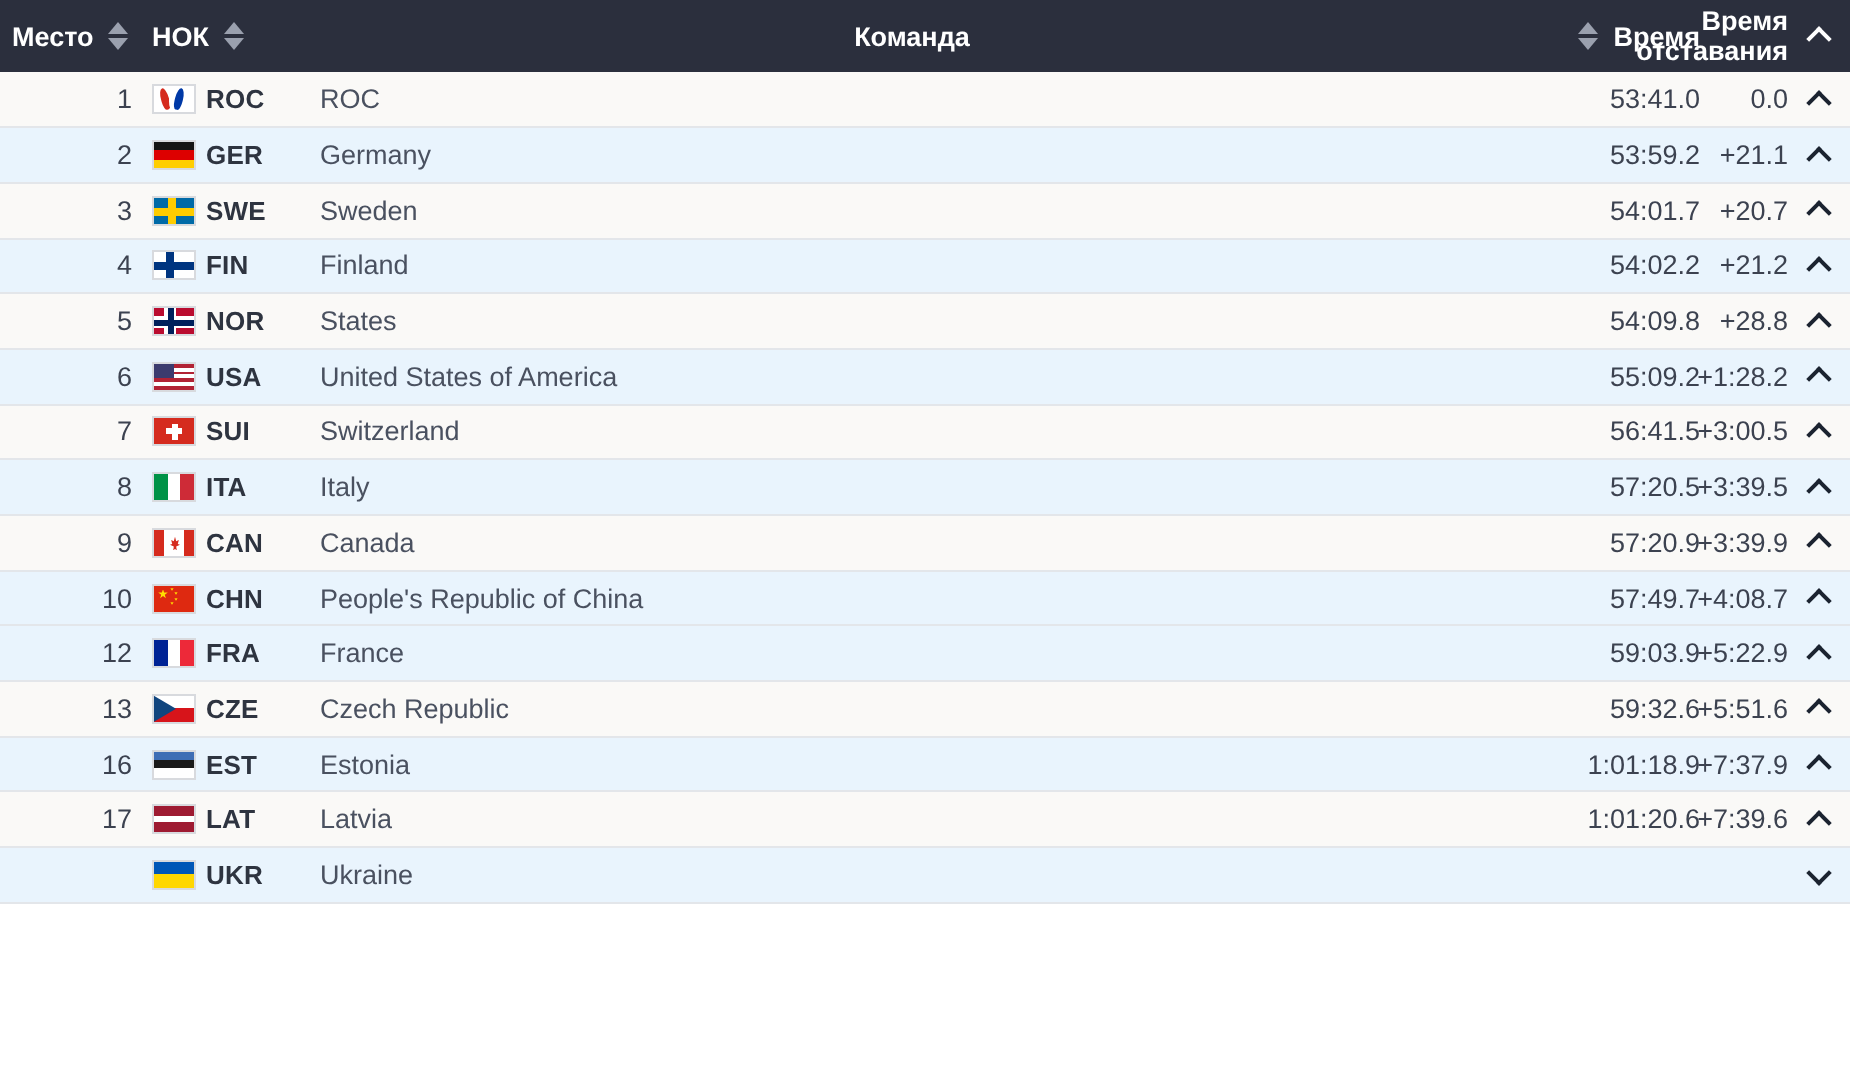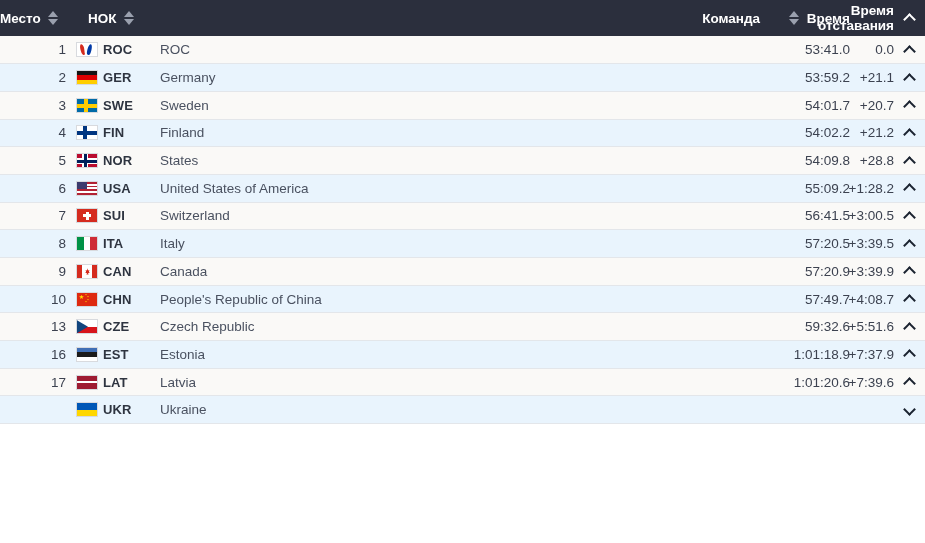--- a/index.html
+++ b/index.html
@@ -36,23 +36,23 @@
     display: flex;
     align-items: center;
     height: 36px;
   }
   .th-rank   { width: 76px; }
   .th-noc    { width: 76px; }
   .th-team   { width: 608px; }
   .th-time   { width: 92px; }
   .th-gap    { width: 73px; }
 
-  .th-rank .th-inner { padding-left: 0; }
-  .th-noc  .th-inner { justify-content: flex-start; margin-left: 12px; }
-  .th-team .th-inner { justify-content: flex-end; }
+  .th-rank .th-inner { padding-left: 6px; }
+  .th-noc  .th-inner { justify-content: flex-start; }
+  .th-team .th-inner { justify-content: center; }
   .th-time .th-inner { justify-content: flex-end; padding-right: 2px; }
   .th-gap  .th-inner { justify-content: flex-end; padding-right: 8px; }
 
   .sort-icon {
     display: inline-block;
     width: 13px;
     height: 16px;
     position: relative;
     flex: 0 0 auto;
     margin: 0 6px;
@@ -563,20 +563,43 @@
         </td>
         <td class="td-team">People's Republic of China</td>
         <td class="td-time">57:49.7</td>
         <td class="td-gap">
           <div class="gap-wrap">
             <span>+4:08.7</span>
             <span class="row-chev"></span>
           </div>
         </td>
       </tr>
+      <tr class="alt">
+        <td class="td-rank">12</td>
+        <td class="td-noc">
+          <div class="noc-wrap">
+            <span class="flag flag-fra">
+              <div class="f-stripes-v">
+                <i></i>
+                <i></i>
+                <i></i>
+              </div>
+            </span>
+            <span class="noc-code">FRA</span>
+          </div>
+        </td>
+        <td class="td-team">France</td>
+        <td class="td-time">59:03.9</td>
+        <td class="td-gap">
+          <div class="gap-wrap">
+            <span>+5:22.9</span>
+            <span class="row-chev"></span>
+          </div>
+        </td>
+      </tr>
       <tr class="">
         <td class="td-rank">13</td>
         <td class="td-noc">
           <div class="noc-wrap">
             <span class="flag flag-cze">
               <div class="cz-t"></div>
               <div class="cz-b"></div>
               <div class="cz-w"></div>
             </span>
             <span class="noc-code">CZE</span>

